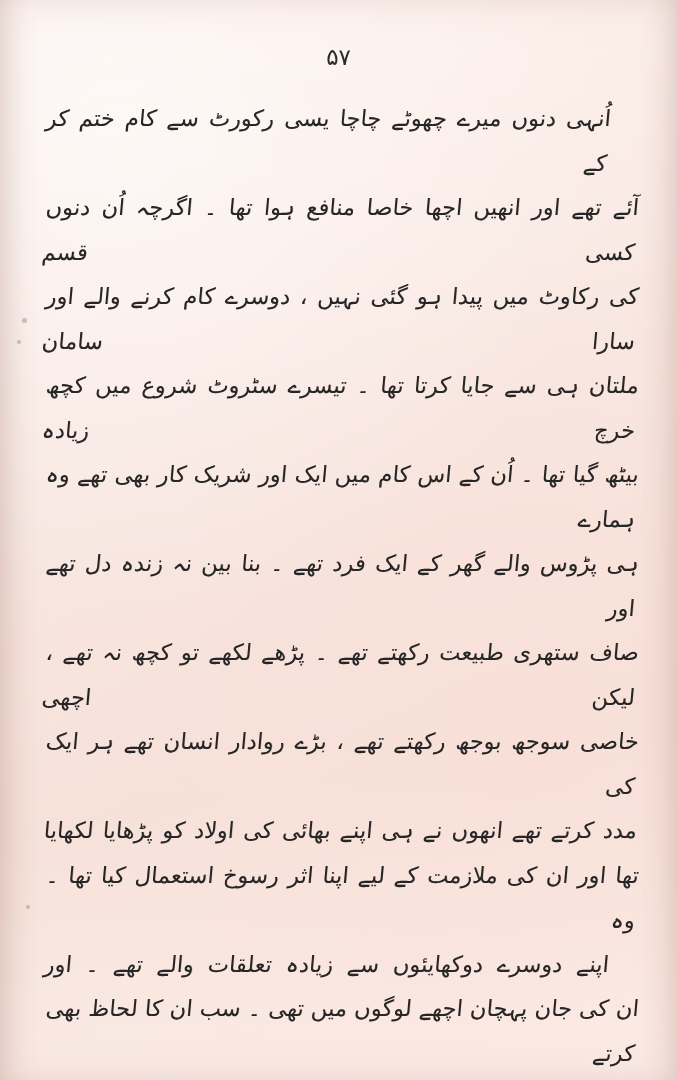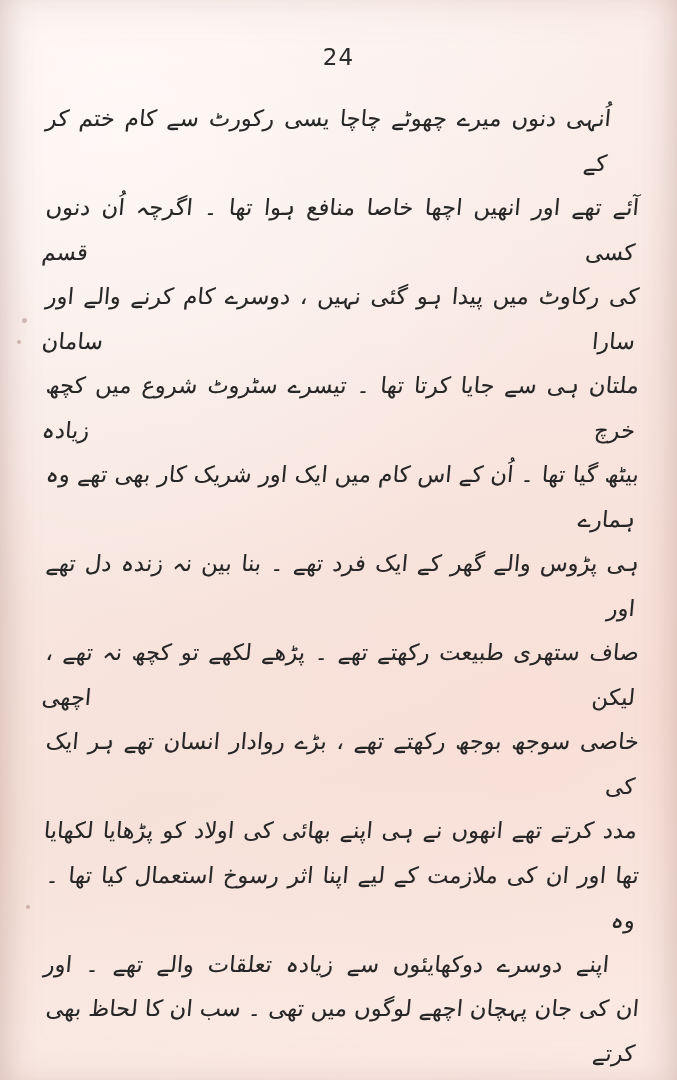--- a/index.html
+++ b/index.html
@@ -83,21 +83,21 @@
   }
   #mark-a { top: 318px; left: 22px; }
   #mark-b { top: 340px; left: 17px; width: 4px; height: 4px; }
   #mark-c { top: 905px; left: 26px; width: 4px; height: 4px; }
 </style>
 </head>
 <body>
 
 <div id="page">
 
-  <div class="page-number">24</div>
+  <div class="page-number">۵۷</div>
 
   <div class="text-body">
 
     <div class="para">
       <span class="line justify indent-1">اُنہی دنوں میرے چھوٹے چاچا یسی رکورٹ سے کام ختم کر کے</span>
       <span class="line justify">آئے تھے اور انھیں اچھا خاصا منافع ہوا تھا ۔ اگرچہ اُن دنوں کسی قسم</span>
       <span class="line justify">کی رکاوٹ میں پیدا ہو گئی نہیں ، دوسرے کام کرنے والے اور سارا سامان</span>
       <span class="line justify">ملتان ہی سے جایا کرتا تھا ۔ تیسرے سٹروٹ شروع میں کچھ خرچ زیادہ</span>
       <span class="line justify">بیٹھ گیا تھا ۔ اُن کے اس کام میں ایک اور شریک کار بھی تھے وہ ہمارے</span>
       <span class="line justify">ہی پڑوس والے گھر کے ایک فرد تھے ۔ بنا بین نہ زندہ دل تھے اور</span>

